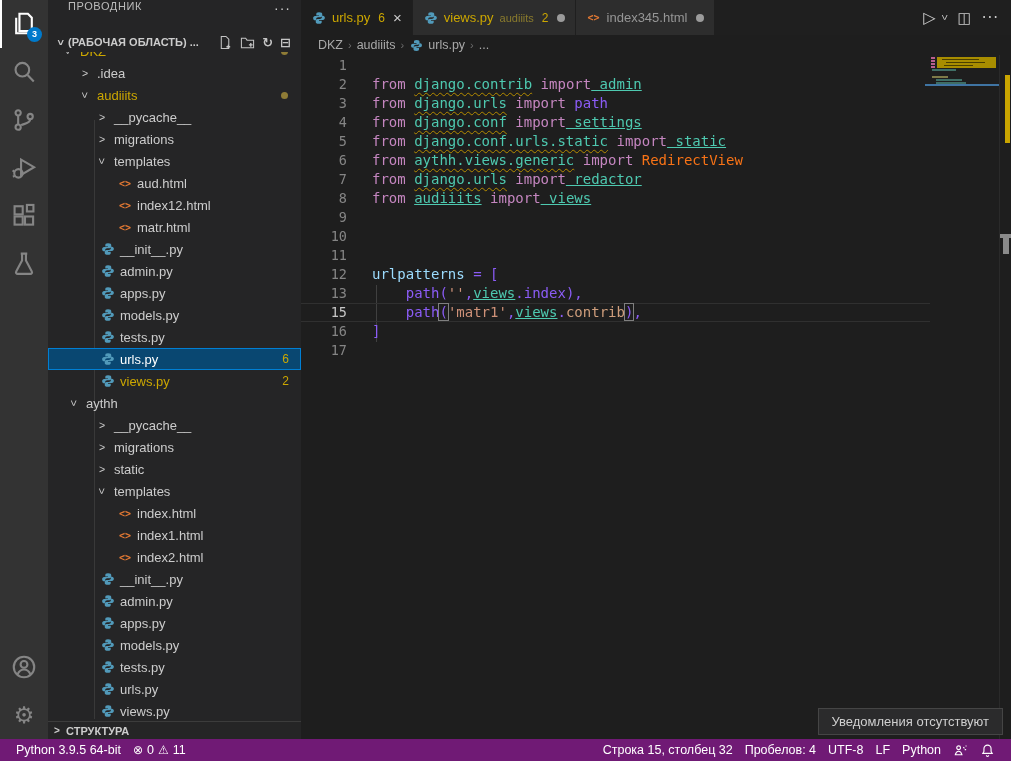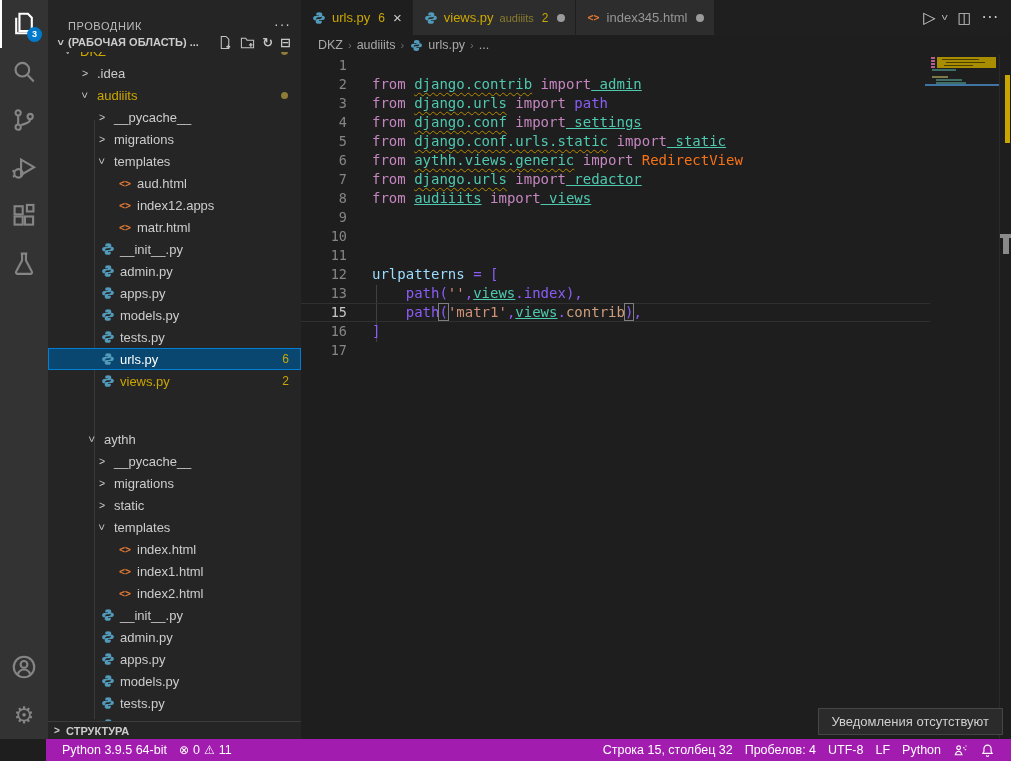--- a/index.html
+++ b/index.html
@@ -13,21 +13,21 @@
   .activity-bar { position:absolute; left:0; top:0; width:48px; bottom:22px; background:#333333; display:flex; flex-direction:column; align-items:center; }
   .ab-item { position:relative; width:48px; height:48px; display:flex; align-items:center; justify-content:center; color:#858585; }
   .ab-item.active { color:#ffffff; }
   .ab-item.active::before { content:""; position:absolute; left:0; top:0; bottom:0; width:2px; background:#fff; }
   .ab-item svg { stroke:currentColor; fill:none; stroke-width:1.3; }
   .ab-badge { position:absolute; right:6px; bottom:6px; min-width:15px; height:15px; border-radius:50%; background:#007acc; color:#fff; font-size:9px; line-height:15px; text-align:center; font-weight:bold; }
   .ab-spacer { flex:1; }
   .gear-glyph { font-family:"DejaVu Sans", sans-serif; font-size:23px; line-height:1; }
   
   .sidebar { position:absolute; left:48px; top:0; width:253px; bottom:22px; background:#252526; overflow:hidden; }
-  .sb-title { height:32px; display:flex; align-items:flex-end; padding:0 10px 0 20px; font-size:11px; letter-spacing:.6px; color:#bbbbbb; }
+  .sb-title { height:32px; display:flex; align-items:flex-start; padding:0 10px 0 20px; font-size:11px; letter-spacing:.6px; color:#bbbbbb; }
   .sb-title .more { margin-left:auto; font-size:14px; color:#cccccc; letter-spacing:1px; }
   .sb-section { height:20px; display:flex; align-items:center; font-size:11px; font-weight:bold; color:#cccccc; padding-left:4px; }
   .sb-section .chev-sec { display:inline-block; width:16px; text-align:center; font-size:10px; transform:rotate(90deg); color:#ccc; }
   .sb-section .sec-label { white-space:nowrap; overflow:hidden; }
   .sec-actions { margin-left:auto; display:flex; align-items:center; gap:7px; padding-right:10px; color:#c5c5c5; }
   .sec-actions svg { stroke:currentColor; fill:none; stroke-width:1.1; }
   .glyph { font-family:"DejaVu Sans", sans-serif; font-size:13px; line-height:1; }
   .tree-wrap { position:absolute; top:52px; bottom:18px; left:0; right:0; overflow:hidden; }
   .tree { margin-top:-12px; position:relative; }
   .guide { position:absolute; left:46px; top:68px; bottom:2px; width:1px; background:#393939; }
@@ -81,21 +81,21 @@
   .mm-pink { position:absolute; left:1px; width:4px; height:2px; background:#b95e8f; }
   .mm-yellow { position:absolute; left:7px; right:3px; top:2px; height:11px; background:#a88d00; }
   .mm-dash { position:absolute; height:2px; background:#3f6e66; }
   .mm-dark { position:absolute; height:1px; background:#4a3f00; }
   .mm-blue { position:absolute; left:-5px; right:0; top:29px; height:2px; background:#3f74a3; }
   .ruler { position:absolute; left:698px; right:0; top:0; bottom:0; border-left:1px solid #2a2a2a; }
   .ruler-warn { position:absolute; left:5px; width:5px; top:20px; height:68px; background:#c9a500; }
   .ruler-t-top { position:absolute; left:0px; width:13px; top:179px; height:4px; background:#8a8a8a; }
   .ruler-t-stem { position:absolute; left:3px; width:6px; top:183px; height:16px; background:#8a8a8a; }
   
-  .status-bar { position:absolute; left:0; right:0; bottom:0; height:22px; background:#a21caf; color:#ffffff; display:flex; align-items:center; font-size:12.5px; padding:0 10px;margin-left:46px; }
+  .status-bar { position:absolute; left:0; right:0; bottom:0; height:22px; background:#701a75; color:#ffffff; display:flex; align-items:center; font-size:12.5px; padding:0 10px; }
   .sb-item { display:flex; align-items:center; gap:4px; padding:0 6px; white-space:nowrap; }
   .sb-left { display:flex; align-items:center; }
   .sb-right { margin-left:auto; display:flex; align-items:center; }
   .prob-glyph { font-family:"DejaVu Sans", sans-serif; font-size:12px; }
   .sb-icon svg { stroke:#fff; fill:none; stroke-width:1.2; }
   
   .toast { position:absolute; right:8px; bottom:26px; height:27px; line-height:25px; padding:0 13px; background:#2b2b2c; border:1px solid #454545; color:#cfcfcf; font-size:13px; }
 </style>
 </head>
 <body>
@@ -209,21 +209,21 @@
             <span class="lbl">templates</span>
           </div>
           <div class="row" style="padding-left: 63px;">
             <span class="chev hide">&gt;</span>
             <span class="htmlicon">&lt;&gt;</span>
             <span class="lbl">aud.html</span>
           </div>
           <div class="row" style="padding-left: 63px;">
             <span class="chev hide">&gt;</span>
             <span class="htmlicon">&lt;&gt;</span>
-            <span class="lbl">index12.apps</span>
+            <span class="lbl">index12.html</span>
           </div>
           <div class="row" style="padding-left: 63px;">
             <span class="chev hide">&gt;</span>
             <span class="htmlicon">&lt;&gt;</span>
             <span class="lbl">matr.html</span>
           </div>
           <div class="row" style="padding-left: 46px;">
             <span class="chev hide">&gt;</span>
             <span class="pyicon">
               <svg viewBox="0 0 16 16" width="14" height="14">
@@ -288,21 +288,21 @@
             <span class="chev hide">&gt;</span>
             <span class="pyicon">
               <svg viewBox="0 0 16 16" width="14" height="14">
                 <path fill="#519aba" d="M8 1.3c-2.6 0-3.1 1.1-3.1 2.1V5H8v.7H3.6c-1.5 0-2.3 1.1-2.3 2.5s.8 2.5 2.3 2.5h1.1V9.2c0-1.3 1.1-2.2 2.4-2.2h2.6c1.2 0 2-.9 2-2V3.4c0-1-.6-2.1-3.7-2.1z"></path>
                 <path fill="#519aba" d="M8 14.7c2.6 0 3.1-1.1 3.1-2.1V11H8v-.7h4.4c1.5 0 2.3-1.1 2.3-2.5s-.8-2.5-2.3-2.5h-1.1v1.5c0 1.3-1.1 2.2-2.4 2.2H6.3c-1.2 0-2 .9-2 2v1.6c0 1 .6 2.1 3.7 2.1z"></path>
               </svg>
             </span>
             <span class="lbl">views.py</span>
             <span class="badge">2</span>
           </div>
-          <div class="row" style="padding-left: 36px; margin-top: 36px;">
+          <div class="row" style="padding-left: 18px;">
             <span class="chev open">&gt;</span>
             <span class="lbl">aythh</span>
           </div>
           <div class="row" style="padding-left: 46px;">
             <span class="chev">&gt;</span>
             <span class="lbl">__pycache__</span>
           </div>
           <div class="row" style="padding-left: 46px;">
             <span class="chev">&gt;</span>
             <span class="lbl">migrations</span>

